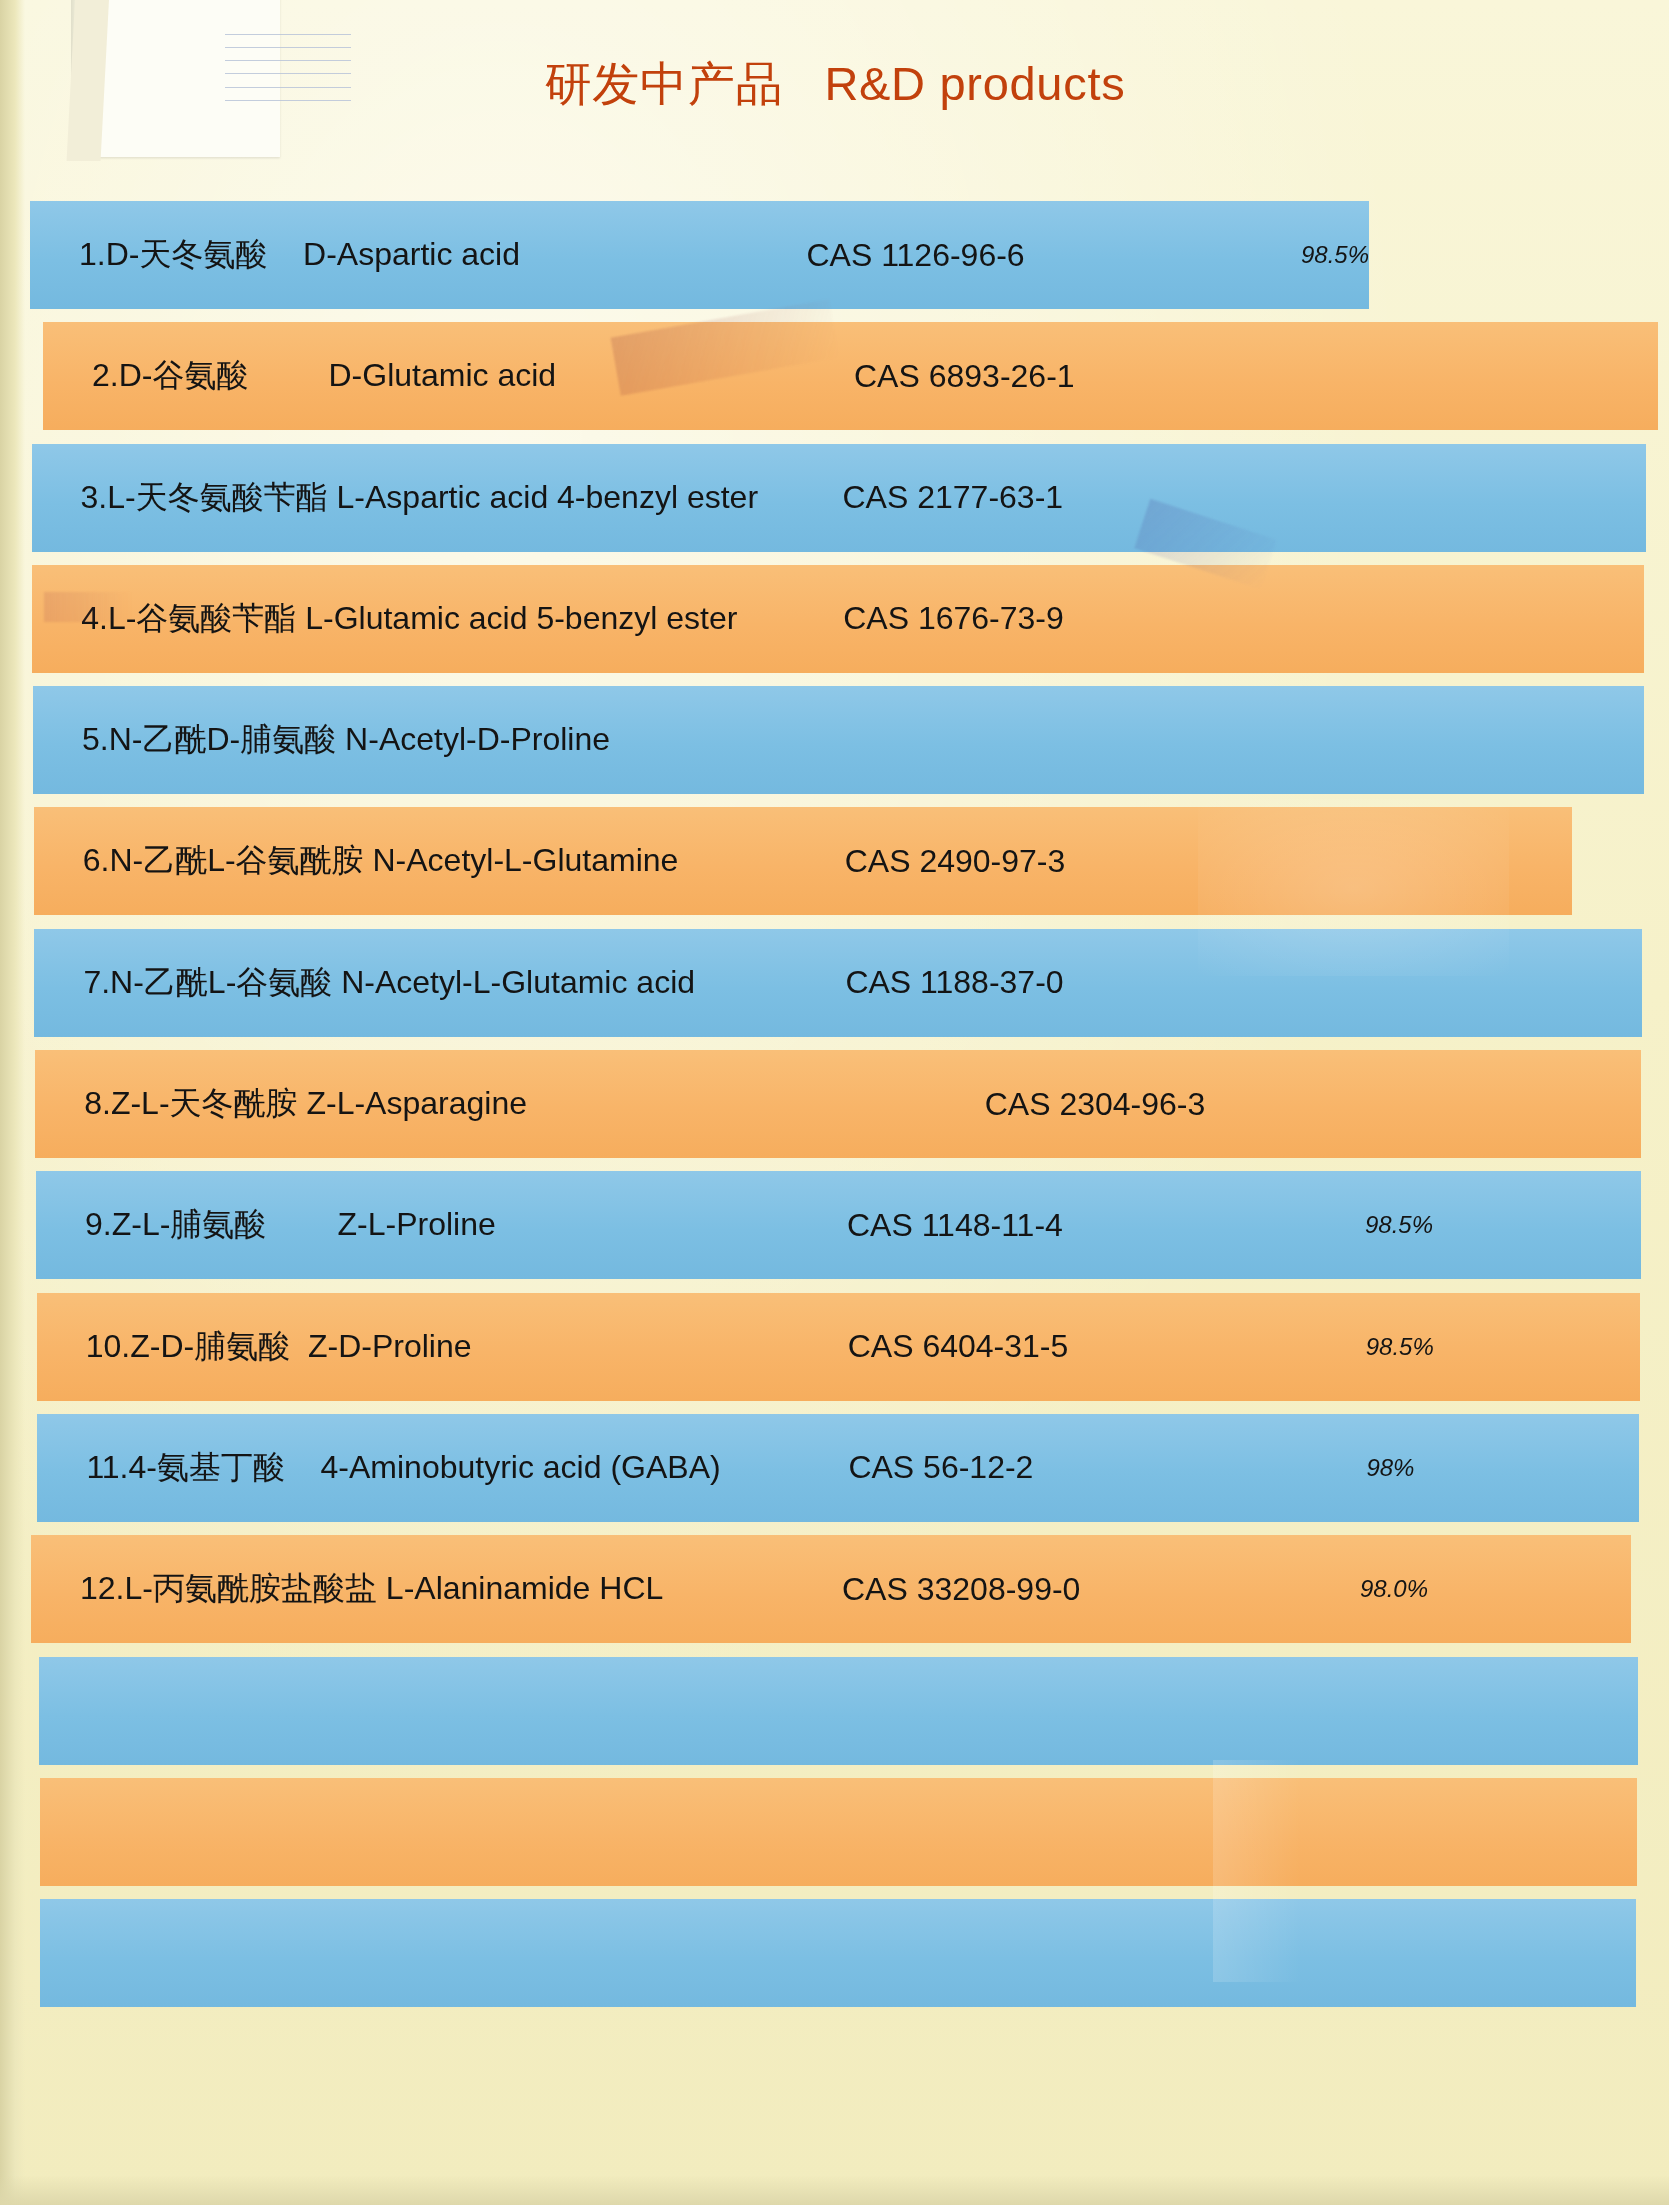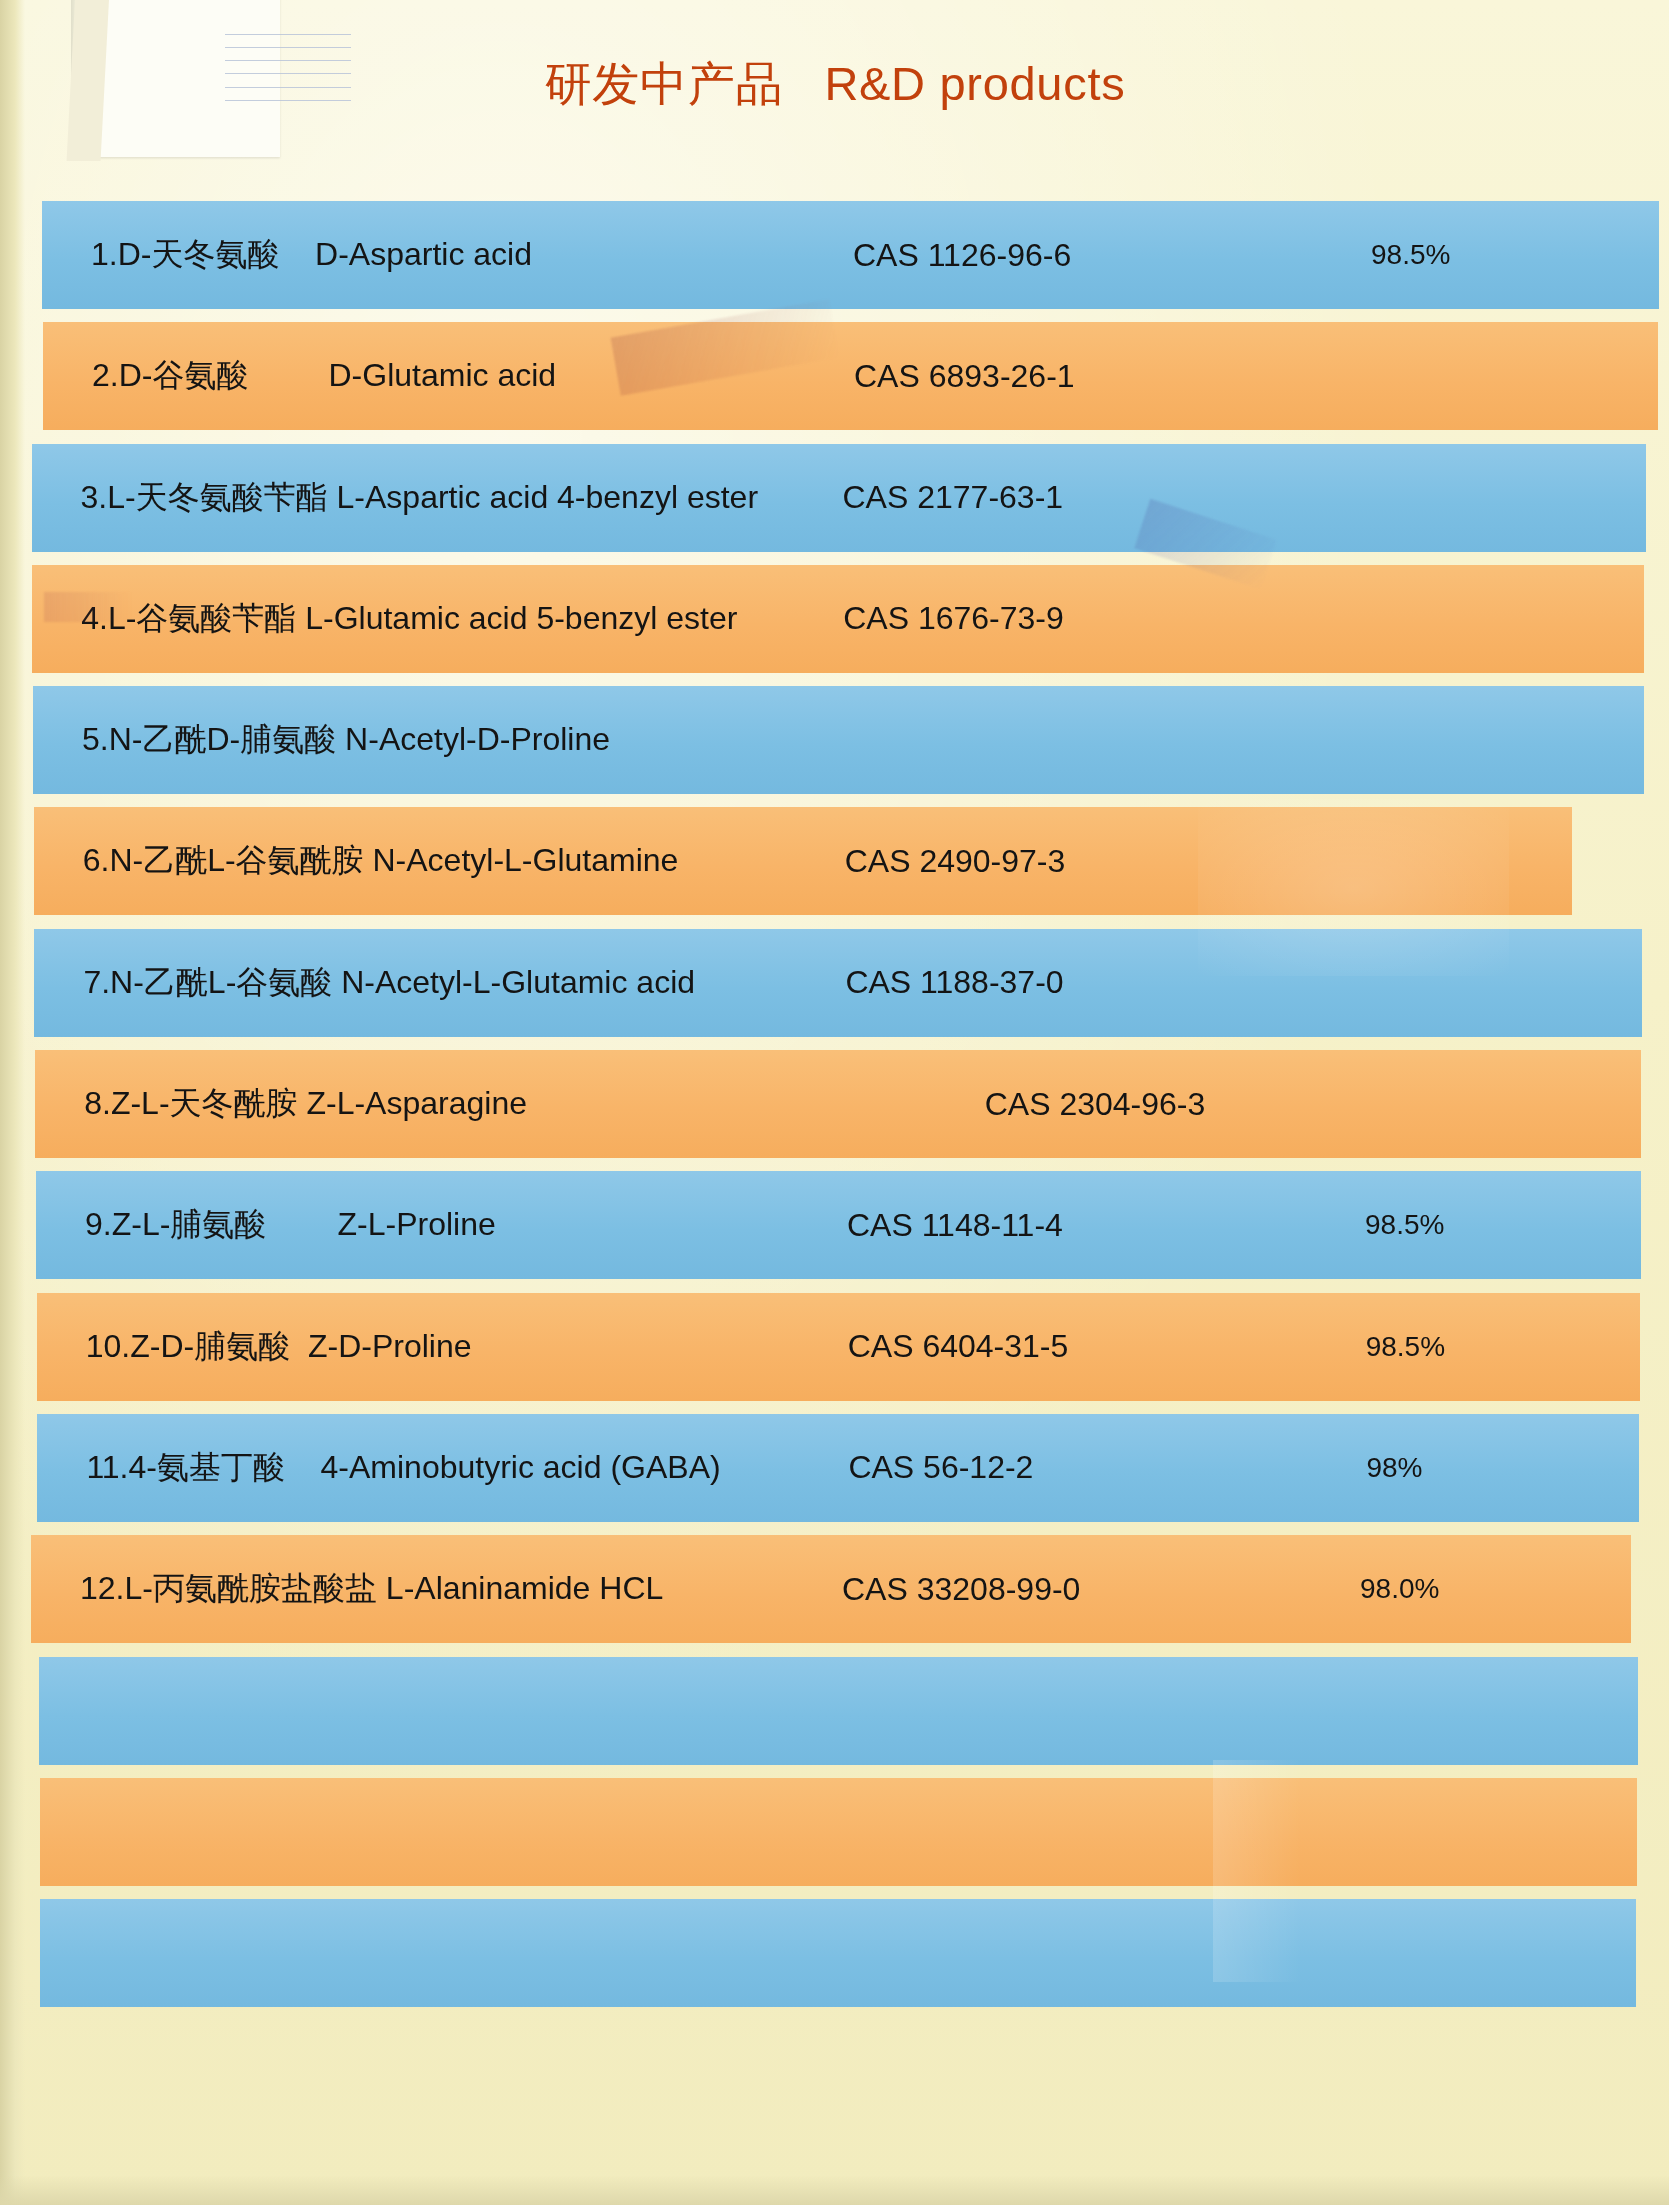--- a/index.html
+++ b/index.html
@@ -112,24 +112,25 @@
     width: 762px;
     overflow: visible;
   }
   .row .cas {
     font-size: 32px;
     color: #141414;
     white-space: pre;
     width: 518px;
   }
   .row .purity {
-    font-size: 28px;
+    font-size: 24px;
     color: #141414;
     white-space: pre;
     text-align: right;
+    font-style: italic;
   }
 
   
   .blemish {
     position: absolute;
     pointer-events: none;
   }
   .blem1 {
     left: 614px; top: 318px;
     width: 222px; height: 59px;
@@ -177,21 +178,21 @@
       <i></i>
       <i></i>
       <i></i>
       <i></i>
   </div>
 </div>
 
 <div class="title">研发中产品   R&amp;D products</div>
 
 <div class="stripes">
-    <div class="row blue" style="width: 1617px; margin-left: 12px;">
+    <div class="row blue" style="width: 1339px; margin-left: 0px;">
       <div class="name">1.D-天冬氨酸    D-Aspartic acid</div>
       <div class="cas">CAS 1126-96-6</div>
       <div class="purity">98.5%</div>
     </div>
     <div class="row orange" style="width: 1615px; margin-left: 13px;">
       <div class="name">2.D-谷氨酸         D-Glutamic acid</div>
       <div class="cas">CAS 6893-26-1</div>
       <div class="purity"></div>
     </div>
     <div class="row blue" style="width: 1614px; margin-left: 1.5px;">

